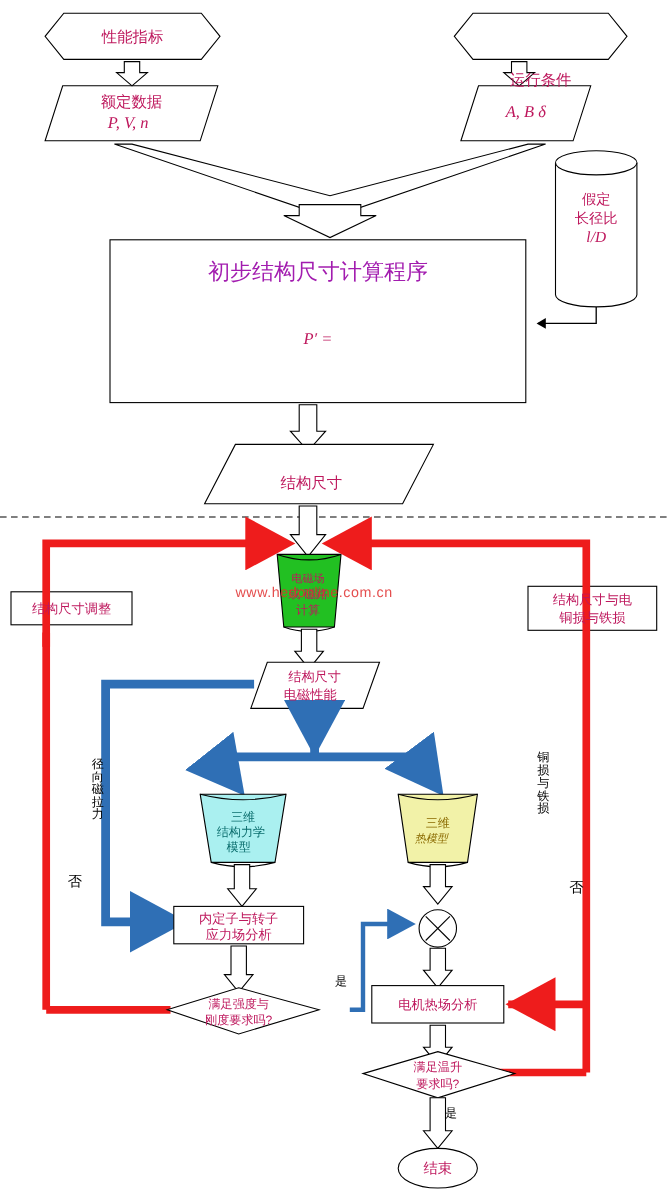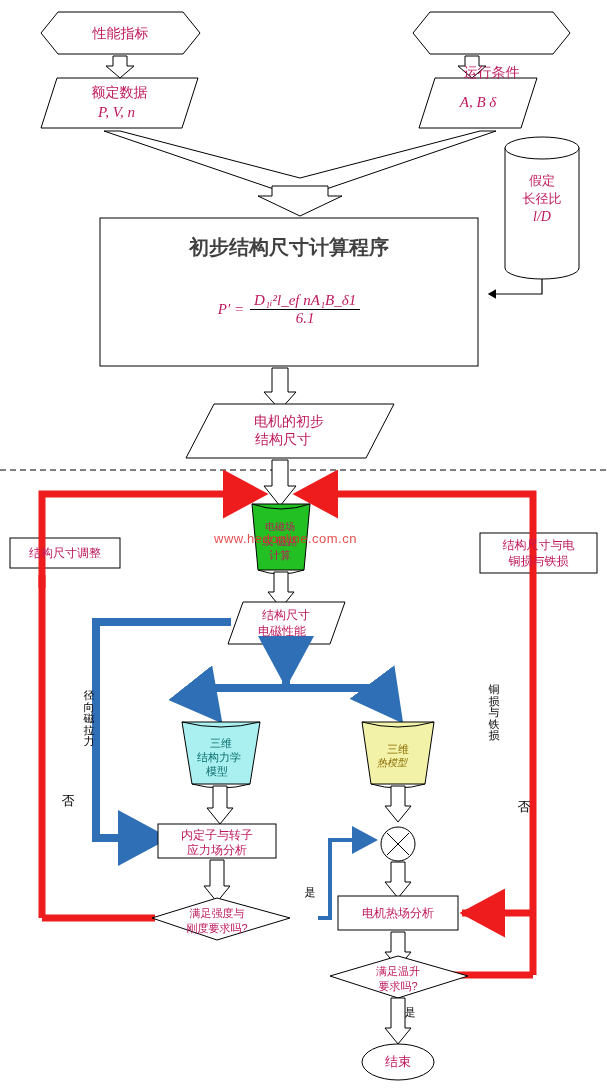--- a/index.html
+++ b/index.html
@@ -4,21 +4,21 @@
 <style>
   html,body{margin:0;padding:0;background:#ffffff;}
   body{font-family:"Liberation Sans", sans-serif;}
   #canvas{position:relative;width:607px;height:1088px;overflow:hidden;background:#fff;}
   .node{position:absolute;box-sizing:border-box;display:flex;align-items:center;justify-content:center;text-align:center;color:#be185d;}
   .txt{line-height:1.18;}
   svg.layer{position:absolute;left:0;top:0;width:607px;height:1088px;}
   .lbl{position:absolute;font-size:11px;color:#000;text-align:center;line-height:1.15;}
   .vlabel{position:absolute;font-size:11px;color:#000;width:14px;line-height:1.05;text-align:center;}
   .watermark{position:absolute;color:#e03030;font-size:13px;opacity:.85;letter-spacing:.5px;}
-  .big-red{color:#404040;font-size:20px;font-weight:bold;font-family:"Liberation Serif",serif;}
+  .big-red{color:#a21caf;font-size:20px;font-weight:normal;font-family:"Liberation Serif",serif;}
   .formula{font-family:"Liberation Serif",serif;font-style:italic;font-size:15px;}
   .frac{display:inline-block;text-align:center;vertical-align:middle;}
   .frac .num{display:block;border-bottom:1px solid #000;padding:0 4px;}
   .frac .den{display:block;padding:0 4px;}
 </style>
 </head>
 <body>
 
 <div id="canvas">
 
@@ -148,27 +148,22 @@
   <div class="node txt formula" style="left:419px;top:92px;width:118px;height:22px;font-size:15px;">A, B δ</div>
 
   <div class="node txt" style="left:505px;top:172px;width:74px;height:18px;font-size:13px;">假定</div>
   <div class="node txt" style="left:505px;top:190px;width:74px;height:18px;font-size:13px;">长径比</div>
   <div class="node txt formula" style="left:505px;top:208px;width:74px;height:18px;font-size:14px;">l/D</div>
 
   <div class="node big-red" style="left:100px;top:232px;width:378px;height:30px;">初步结构尺寸计算程序</div>
 
   <div class="node" style="left:100px;top:282px;width:378px;height:54px;">
     <span class="formula">P′ =</span>
-    <span class="frac formula" style="margin-left:6px;">
-      <span class="num">D₁ᵢ²l_ef nA₁B_δ1</span>
-      <span class="den">6.1</span>
-    </span>
   </div>
 
-  <div class="node txt" style="left:196px;top:412px;width:186px;height:18px;font-size:14px;">电机的初步</div>
   <div class="node txt" style="left:190px;top:430px;width:186px;height:18px;font-size:14px;">结构尺寸</div>
 
   <div class="node txt" style="left:248px;top:520px;width:64px;height:14px;font-size:10px;">电磁场</div>
   <div class="node txt" style="left:248px;top:534px;width:64px;height:14px;font-size:11px;">或 磁路</div>
   <div class="node txt" style="left:248px;top:548px;width:64px;height:14px;font-size:11px;">计算</div>
 
   <div class="node txt" style="left:10px;top:543px;width:110px;height:20px;font-size:12px;">结构尺寸调整</div>
 
   <div class="node txt" style="left:480px;top:537px;width:117px;height:16px;font-size:12px;">结构尺寸与电</div>
   <div class="node txt" style="left:480px;top:553px;width:117px;height:16px;font-size:12px;">铜损与铁损</div>

